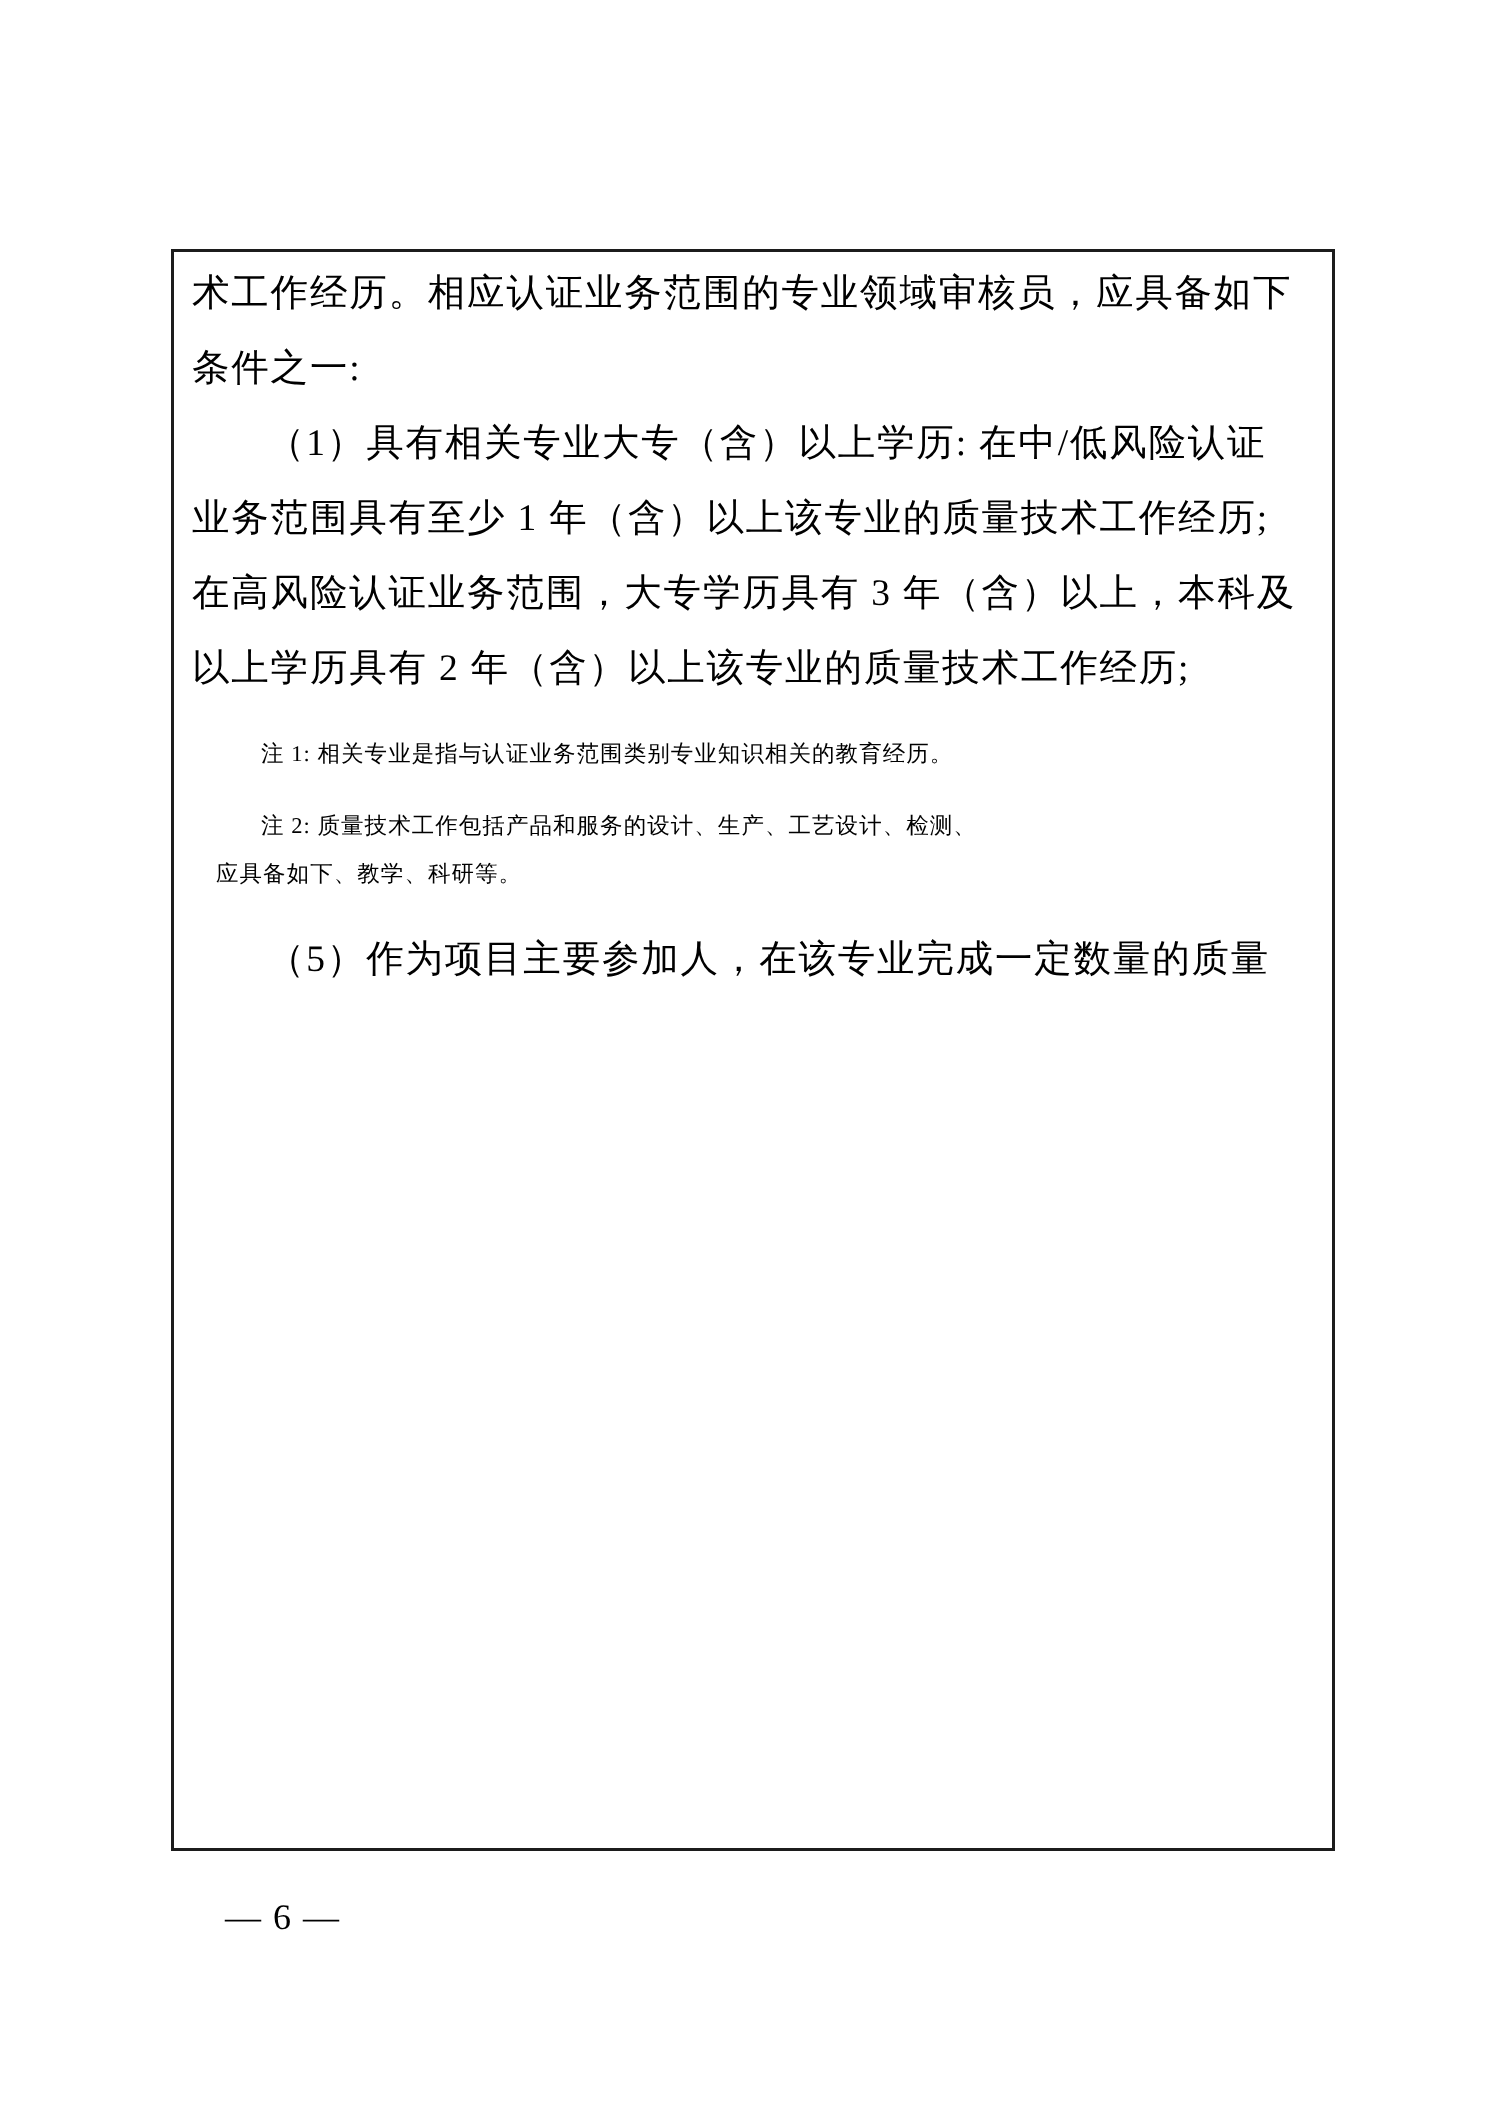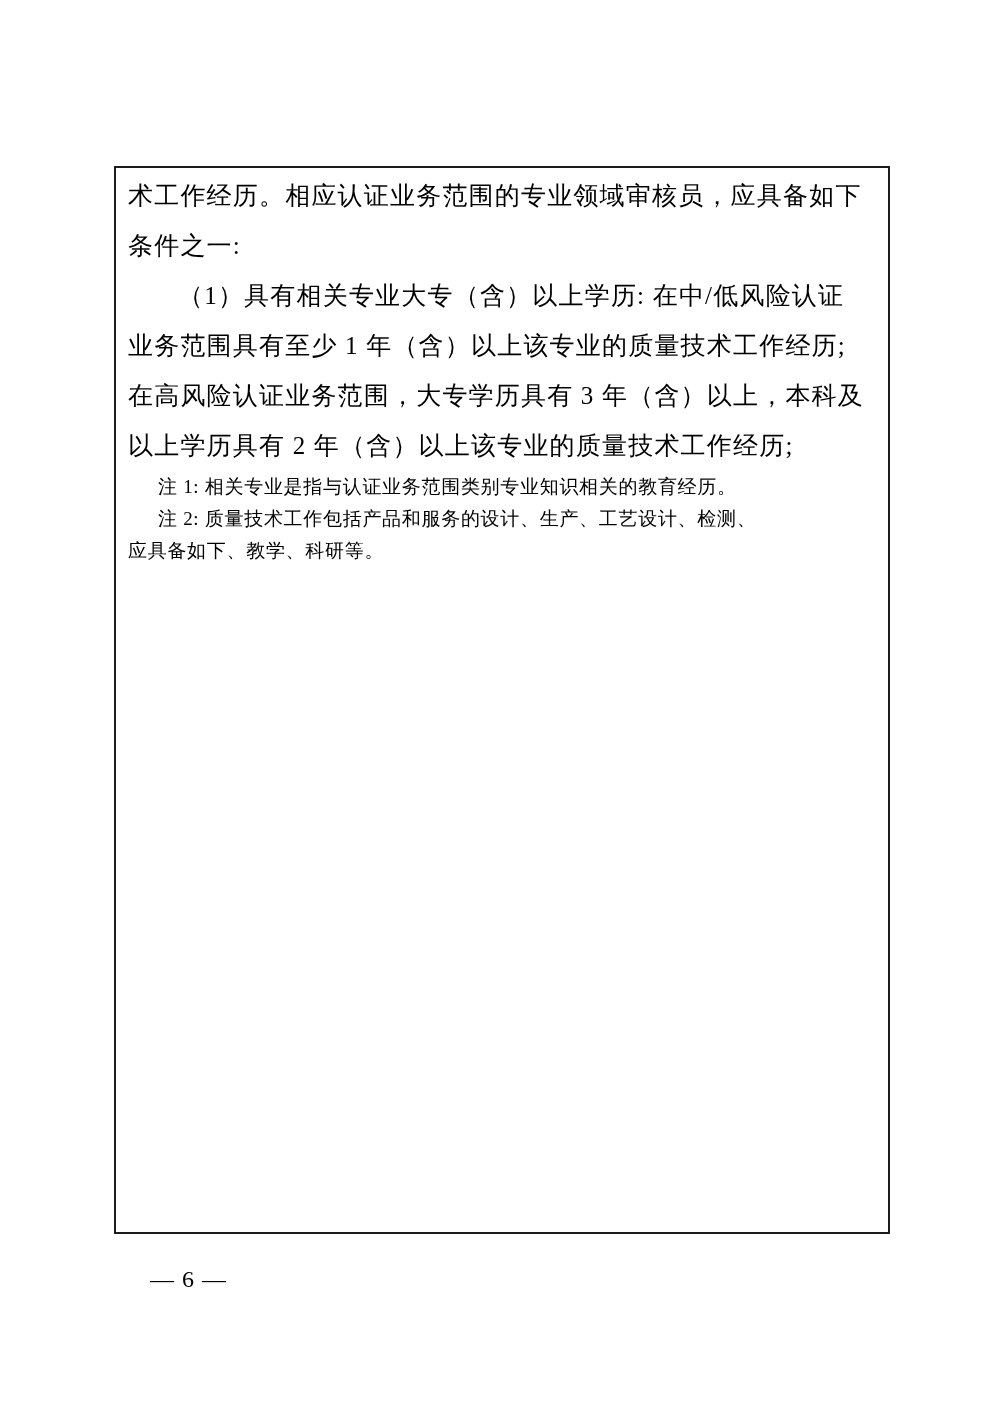--- a/index.html
+++ b/index.html
@@ -37,26 +37,26 @@
     font-size: 25px;
     line-height: 50px;
     letter-spacing: 1.2px;
     white-space: pre-line;
     margin: 0;
   }
   .para.indent {
     text-indent: 2em;
   }
   .note {
-    font-size: 19px;
+    font-size: 15px;
     line-height: 32px;
     letter-spacing: 0.7px;
     white-space: pre-line;
     text-indent: 30px;
-    margin: 0;
+    margin: 16px;
   }
   .page-number {
     position: absolute;
     left: 150px;
     top: 1266px;
     font-size: 24px;
     letter-spacing: 1px;
   }
 </style>
 </head>
@@ -66,15 +66,16 @@
   <div class="content-box">
     <div class="para">术工作经历。相应认证业务范围的专业领域审核员，应具备如下
 条件之一:</div>
     <div class="para indent">（1）具有相关专业大专（含）以上学历: 在中/低风险认证
 业务范围具有至少 1 年（含）以上该专业的质量技术工作经历;
 在高风险认证业务范围，大专学历具有 3 年（含）以上，本科及
 以上学历具有 2 年（含）以上该专业的质量技术工作经历;</div>
     <div class="note">注 1: 相关专业是指与认证业务范围类别专业知识相关的教育经历。</div>
     <div class="note">注 2: 质量技术工作包括产品和服务的设计、生产、工艺设计、检测、
 应具备如下、教学、科研等。</div>
+    <div class="para indent">（5）作为项目主要参加人，在该专业完成一定数量的质量</div>
   </div>
   <div class="page-number">— 6 —</div>
 </div>
 
 </body></html>

